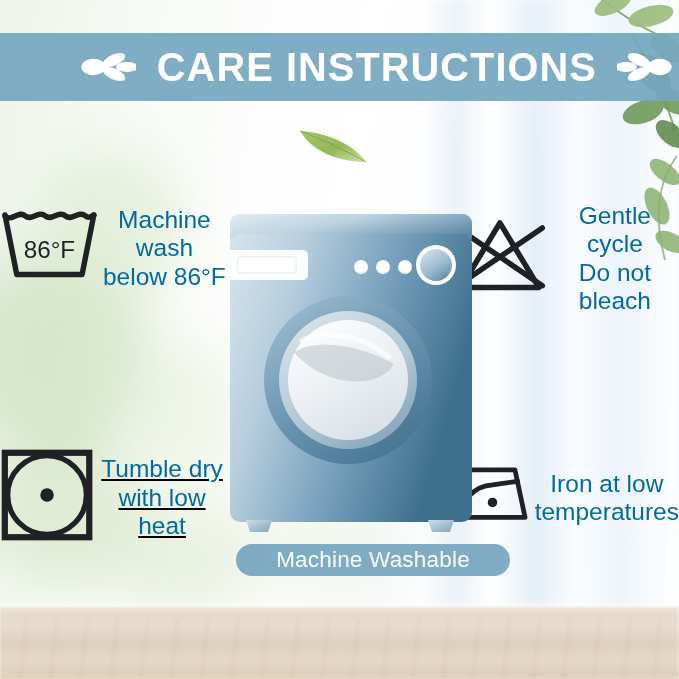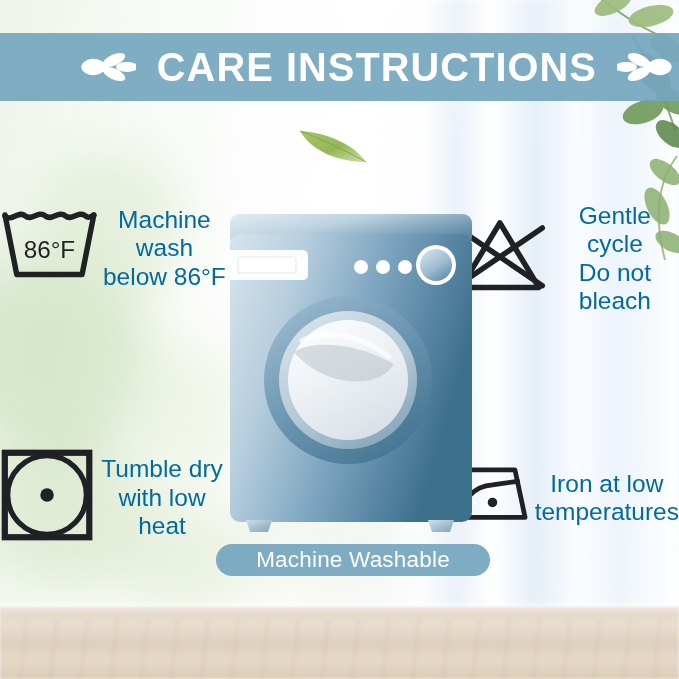--- a/index.html
+++ b/index.html
@@ -141,30 +141,30 @@
   .care-label {
     margin-top: 6px;
     text-align: center;
     color: #0369a1;
     font-size: 24.5px;
     line-height: 1.16;
     white-space: pre-line;
   }
   #item-wash      { left: 0px;   top: 200px; }
   #item-bleach    { left: 449px; top: 196px; }
-  #item-dry       { left: 0px;   top: 446px; }
+  #item-dry       { left: 0px;   top: 446px; text-decoration: underline; }
   #item-iron      { left: 449px; top: 450px; }
 
   
   .washer { position: absolute; left: 228px; top: 212px; width: 246px; height: 320px; }
 
   
   .badge {
     position: absolute;
-    left: 216px; top: 544px;
+    left: 236px; top: 544px;
     width: 274px; height: 32px;
     border-radius: 16px;
     background: rgba(116,166,190,0.93);
     display: flex;
     align-items: center;
     justify-content: center;
   }
   .badge-text {
     color: #ffffff;
     font-size: 22.5px;

